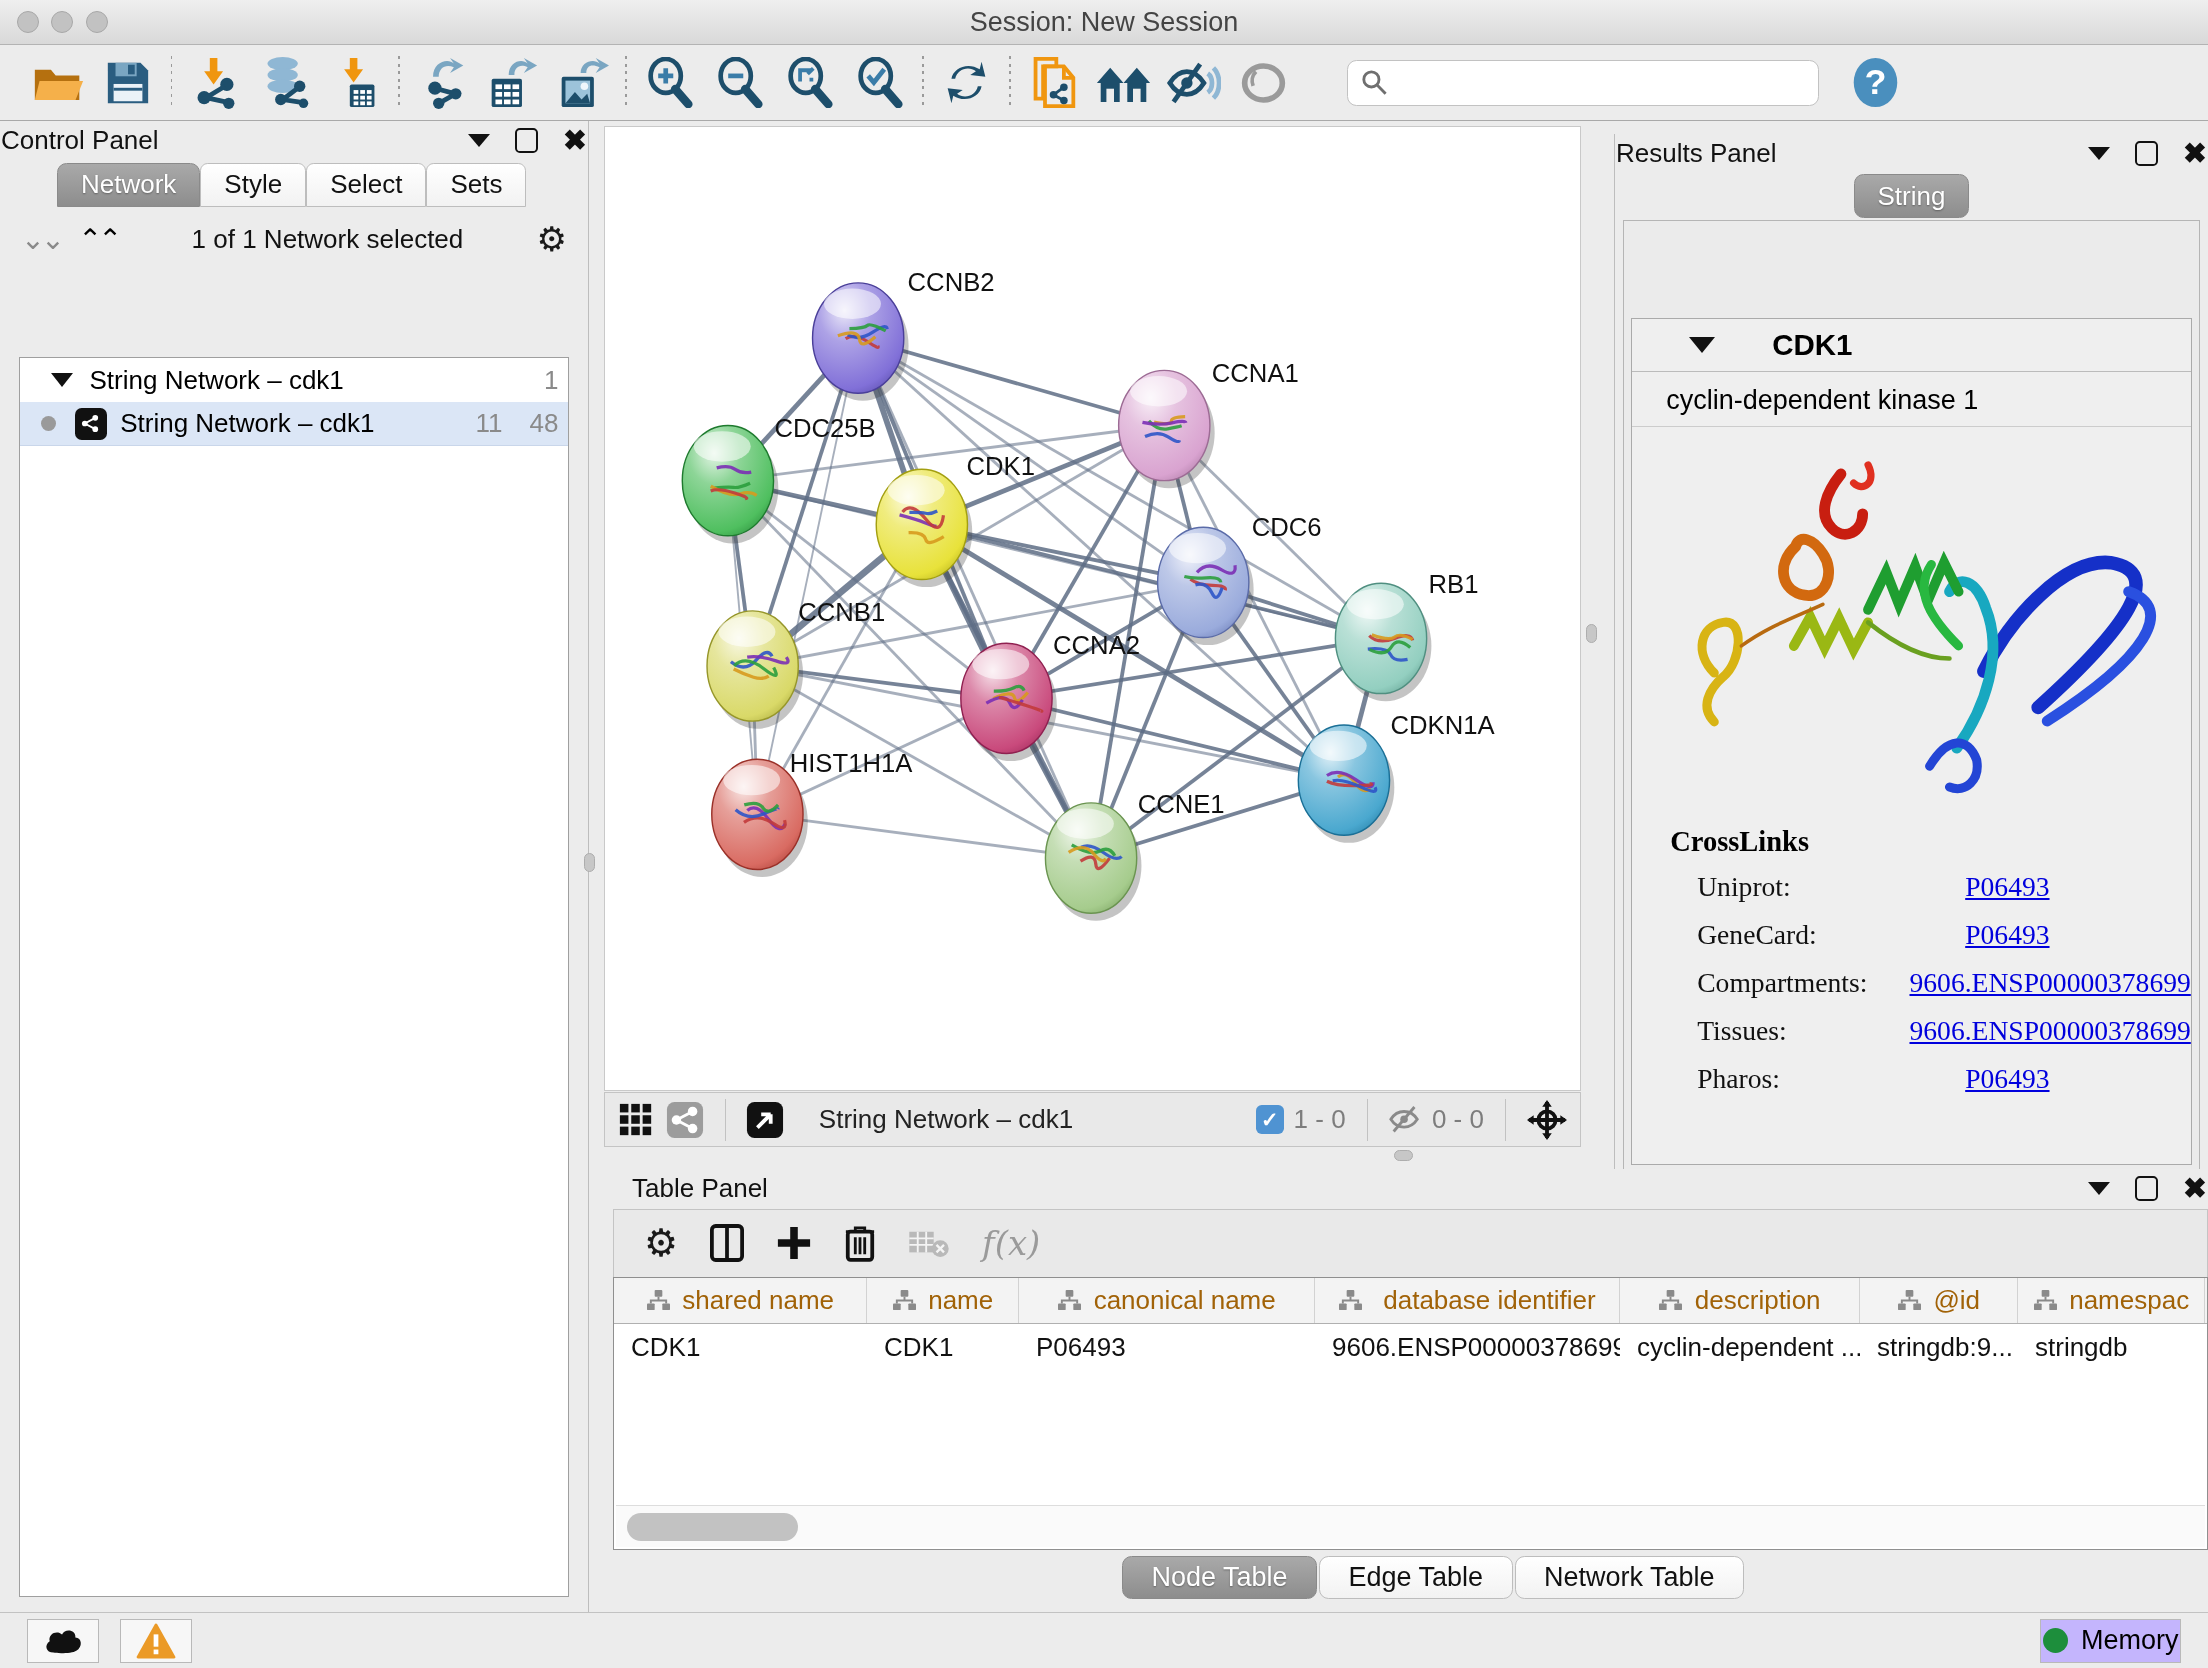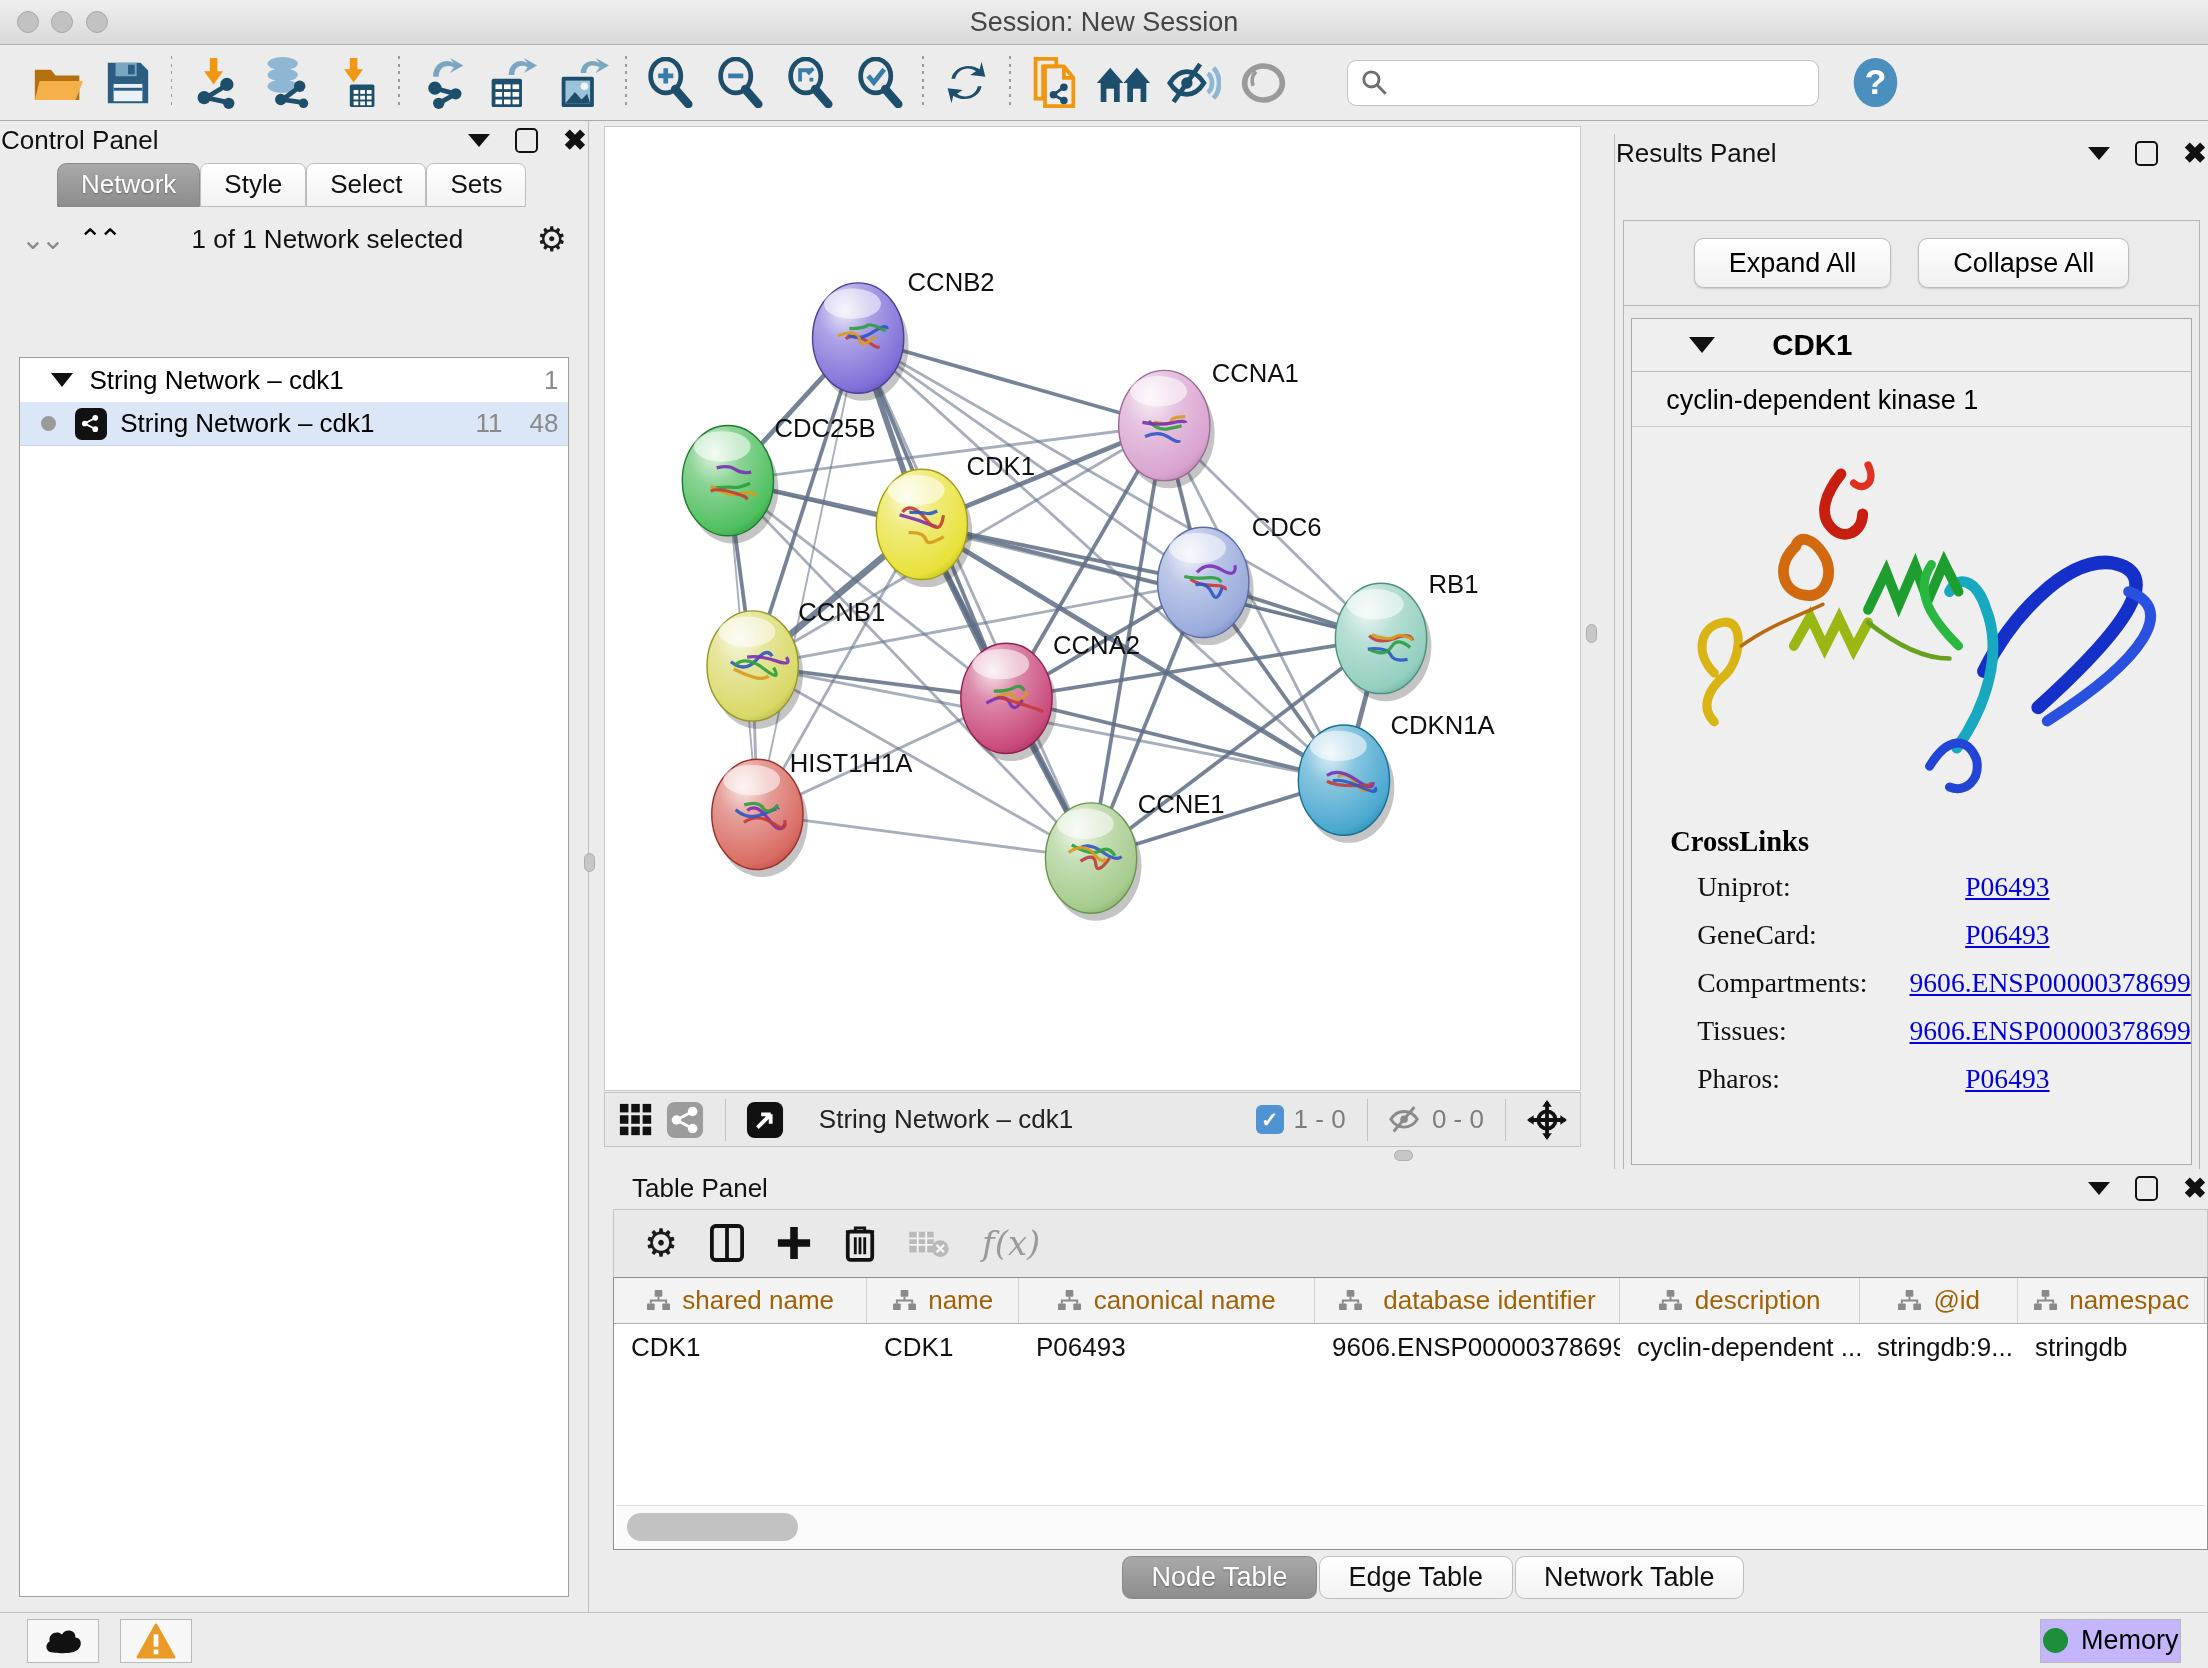--- a/index.html
+++ b/index.html
@@ -648,25 +648,24 @@
 
 <div class="abs results-panel">
   <div class="panel-header">
     <span class="panel-title">Results Panel</span>
     <span class="ph-icons">
       <span class="tri"></span>
       <span class="float"></span>
       <span class="close">✖</span>
     </span>
   </div>
+  <div class="rp-tab-row">
+    <span class="tab selected" style="border-radius:9.5px;">String</span>
+  </div>
   <div class="rp-body">
-    <div class="rp-buttons">
-      <button class="rp-btn">Expand All</button>
-      <button class="rp-btn">Collapse All</button>
-    </div>
     <div class="rp-section">
       <div class="rp-sec-head">
         <span class="tri"></span>
         <span class="rp-sec-name">CDK1</span>
       </div>
       <div class="rp-desc">cyclin-dependent kinase 1</div>
       <svg width="533" height="380" viewBox="0 0 560 420" style="margin:9.5px auto 0;">
         <g fill="none" stroke-linecap="round">
           <path d="M420 300 C520 210, 560 150, 500 140 C450 135, 390 200, 360 260" stroke="#1530c8" stroke-width="15"></path>
           <path d="M430 315 C540 245, 572 190, 520 172" stroke="#2a50e0" stroke-width="12"></path>

